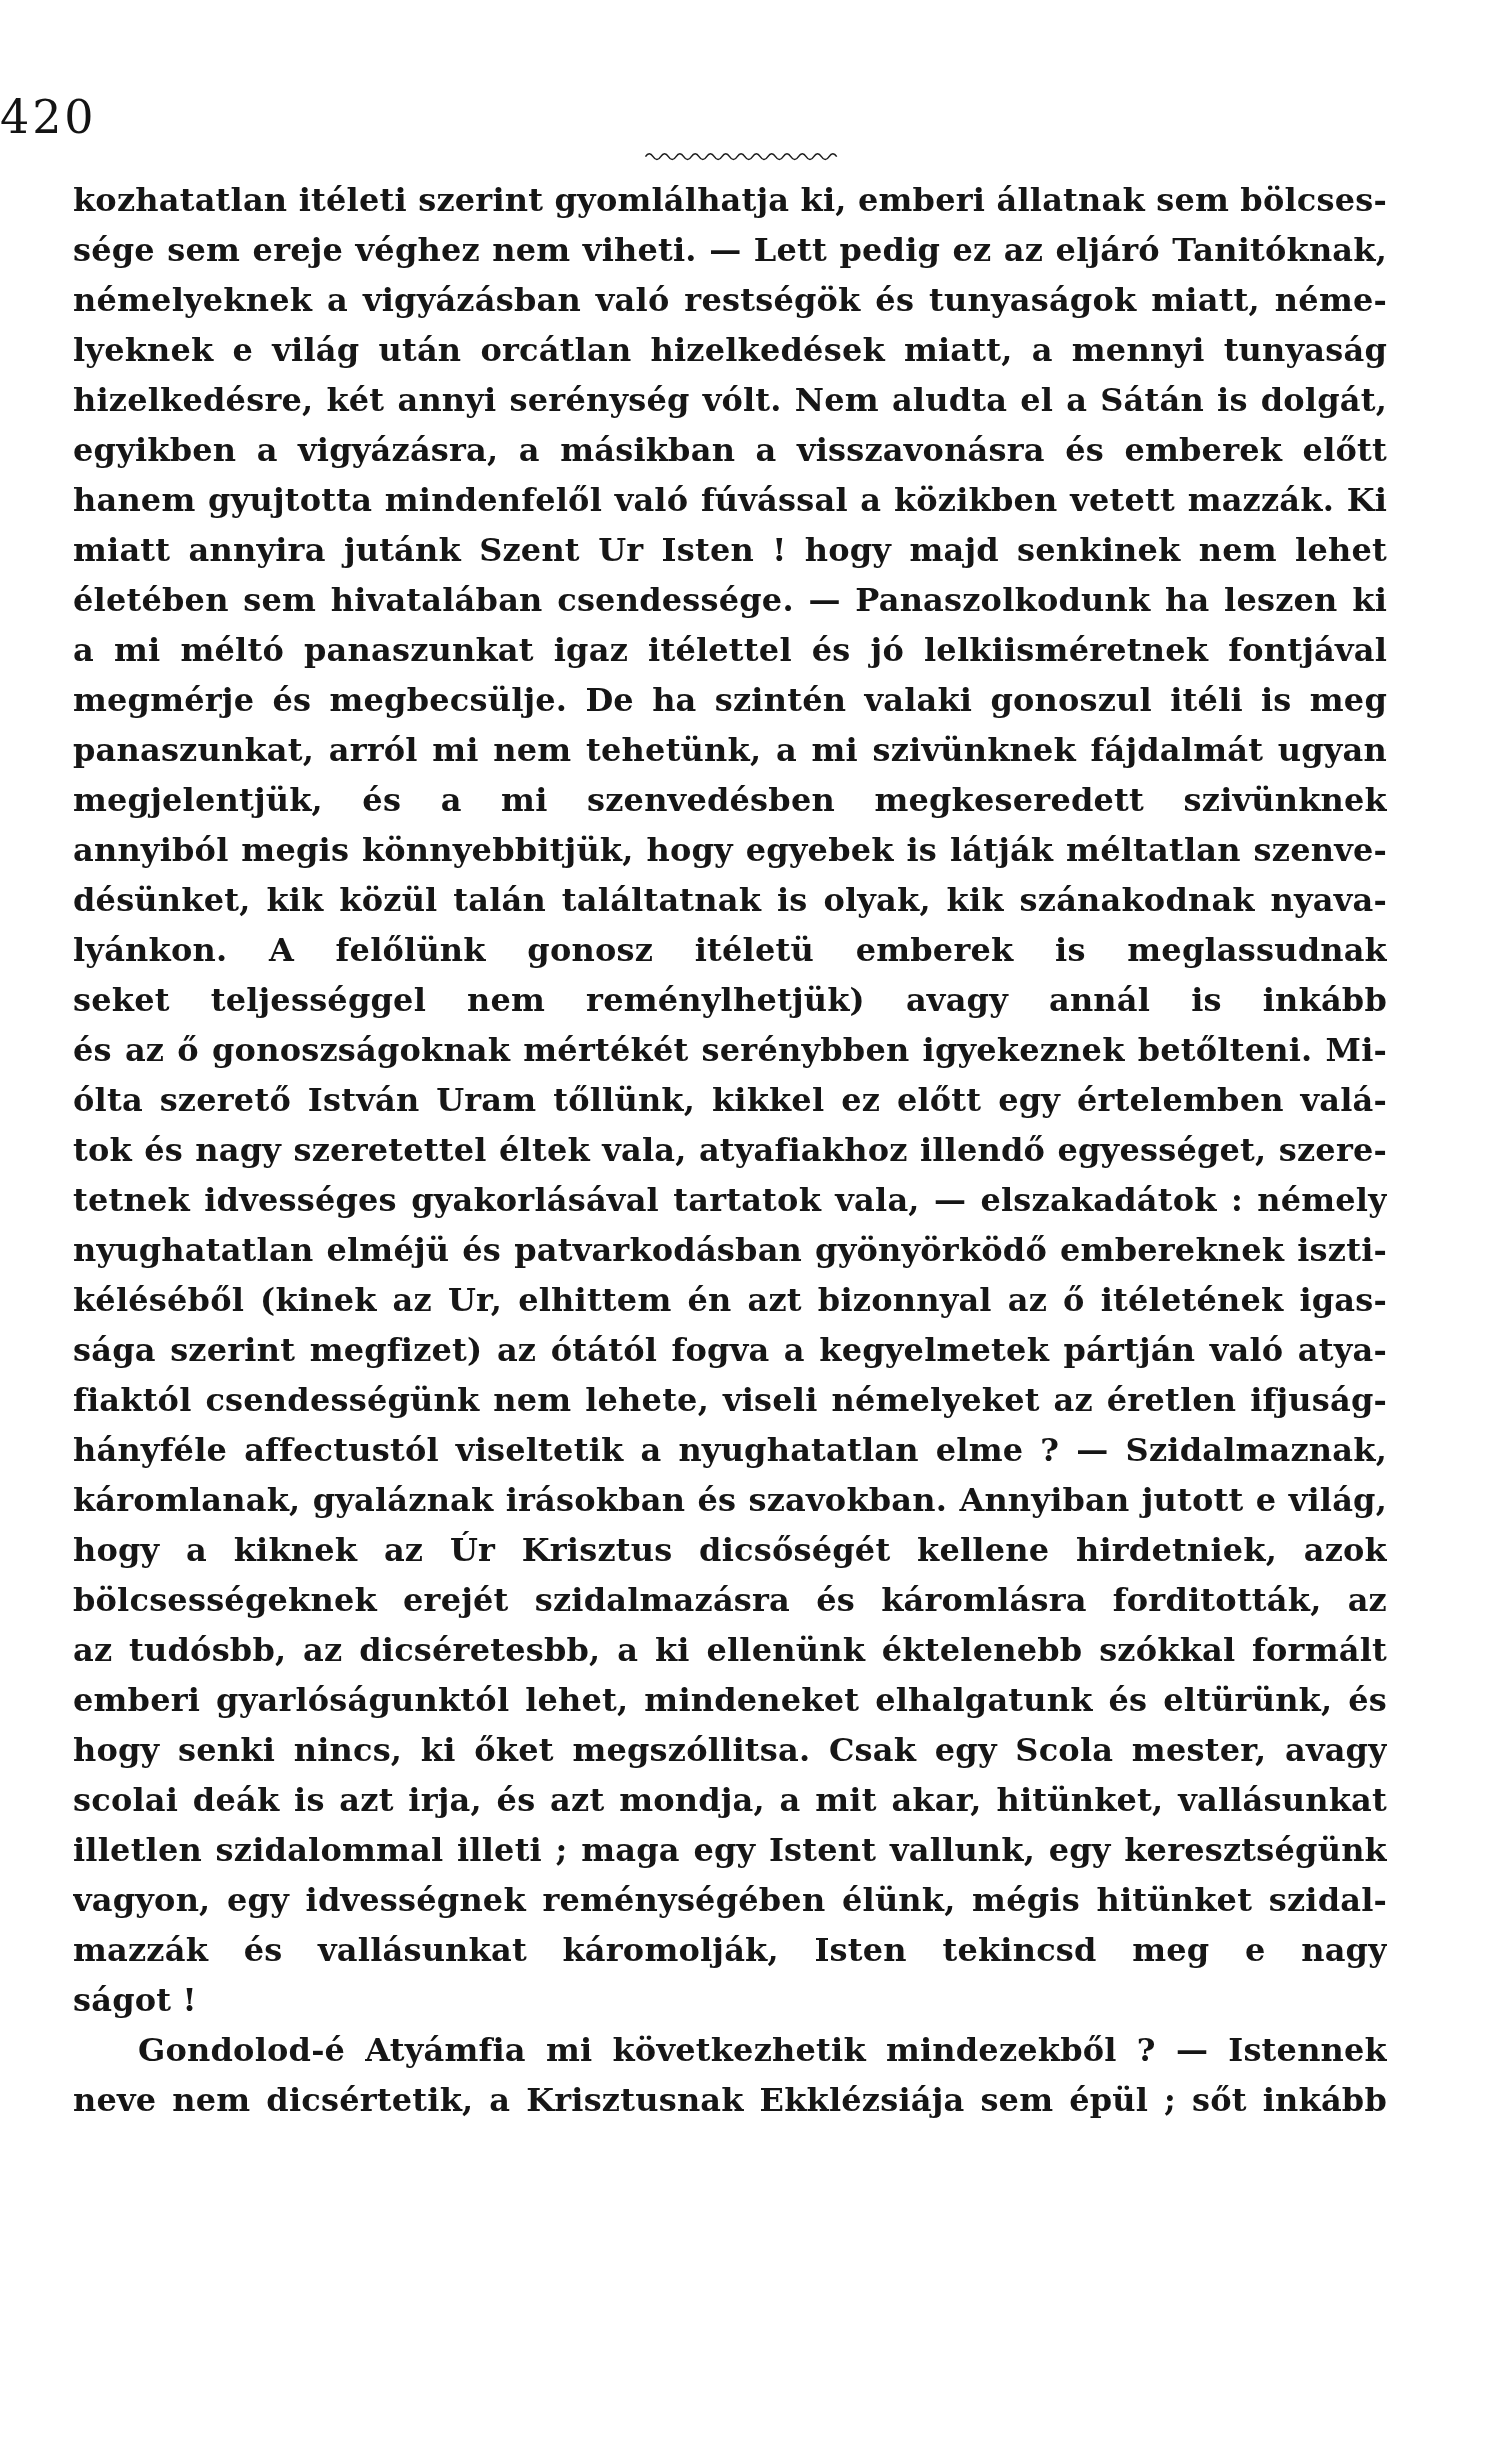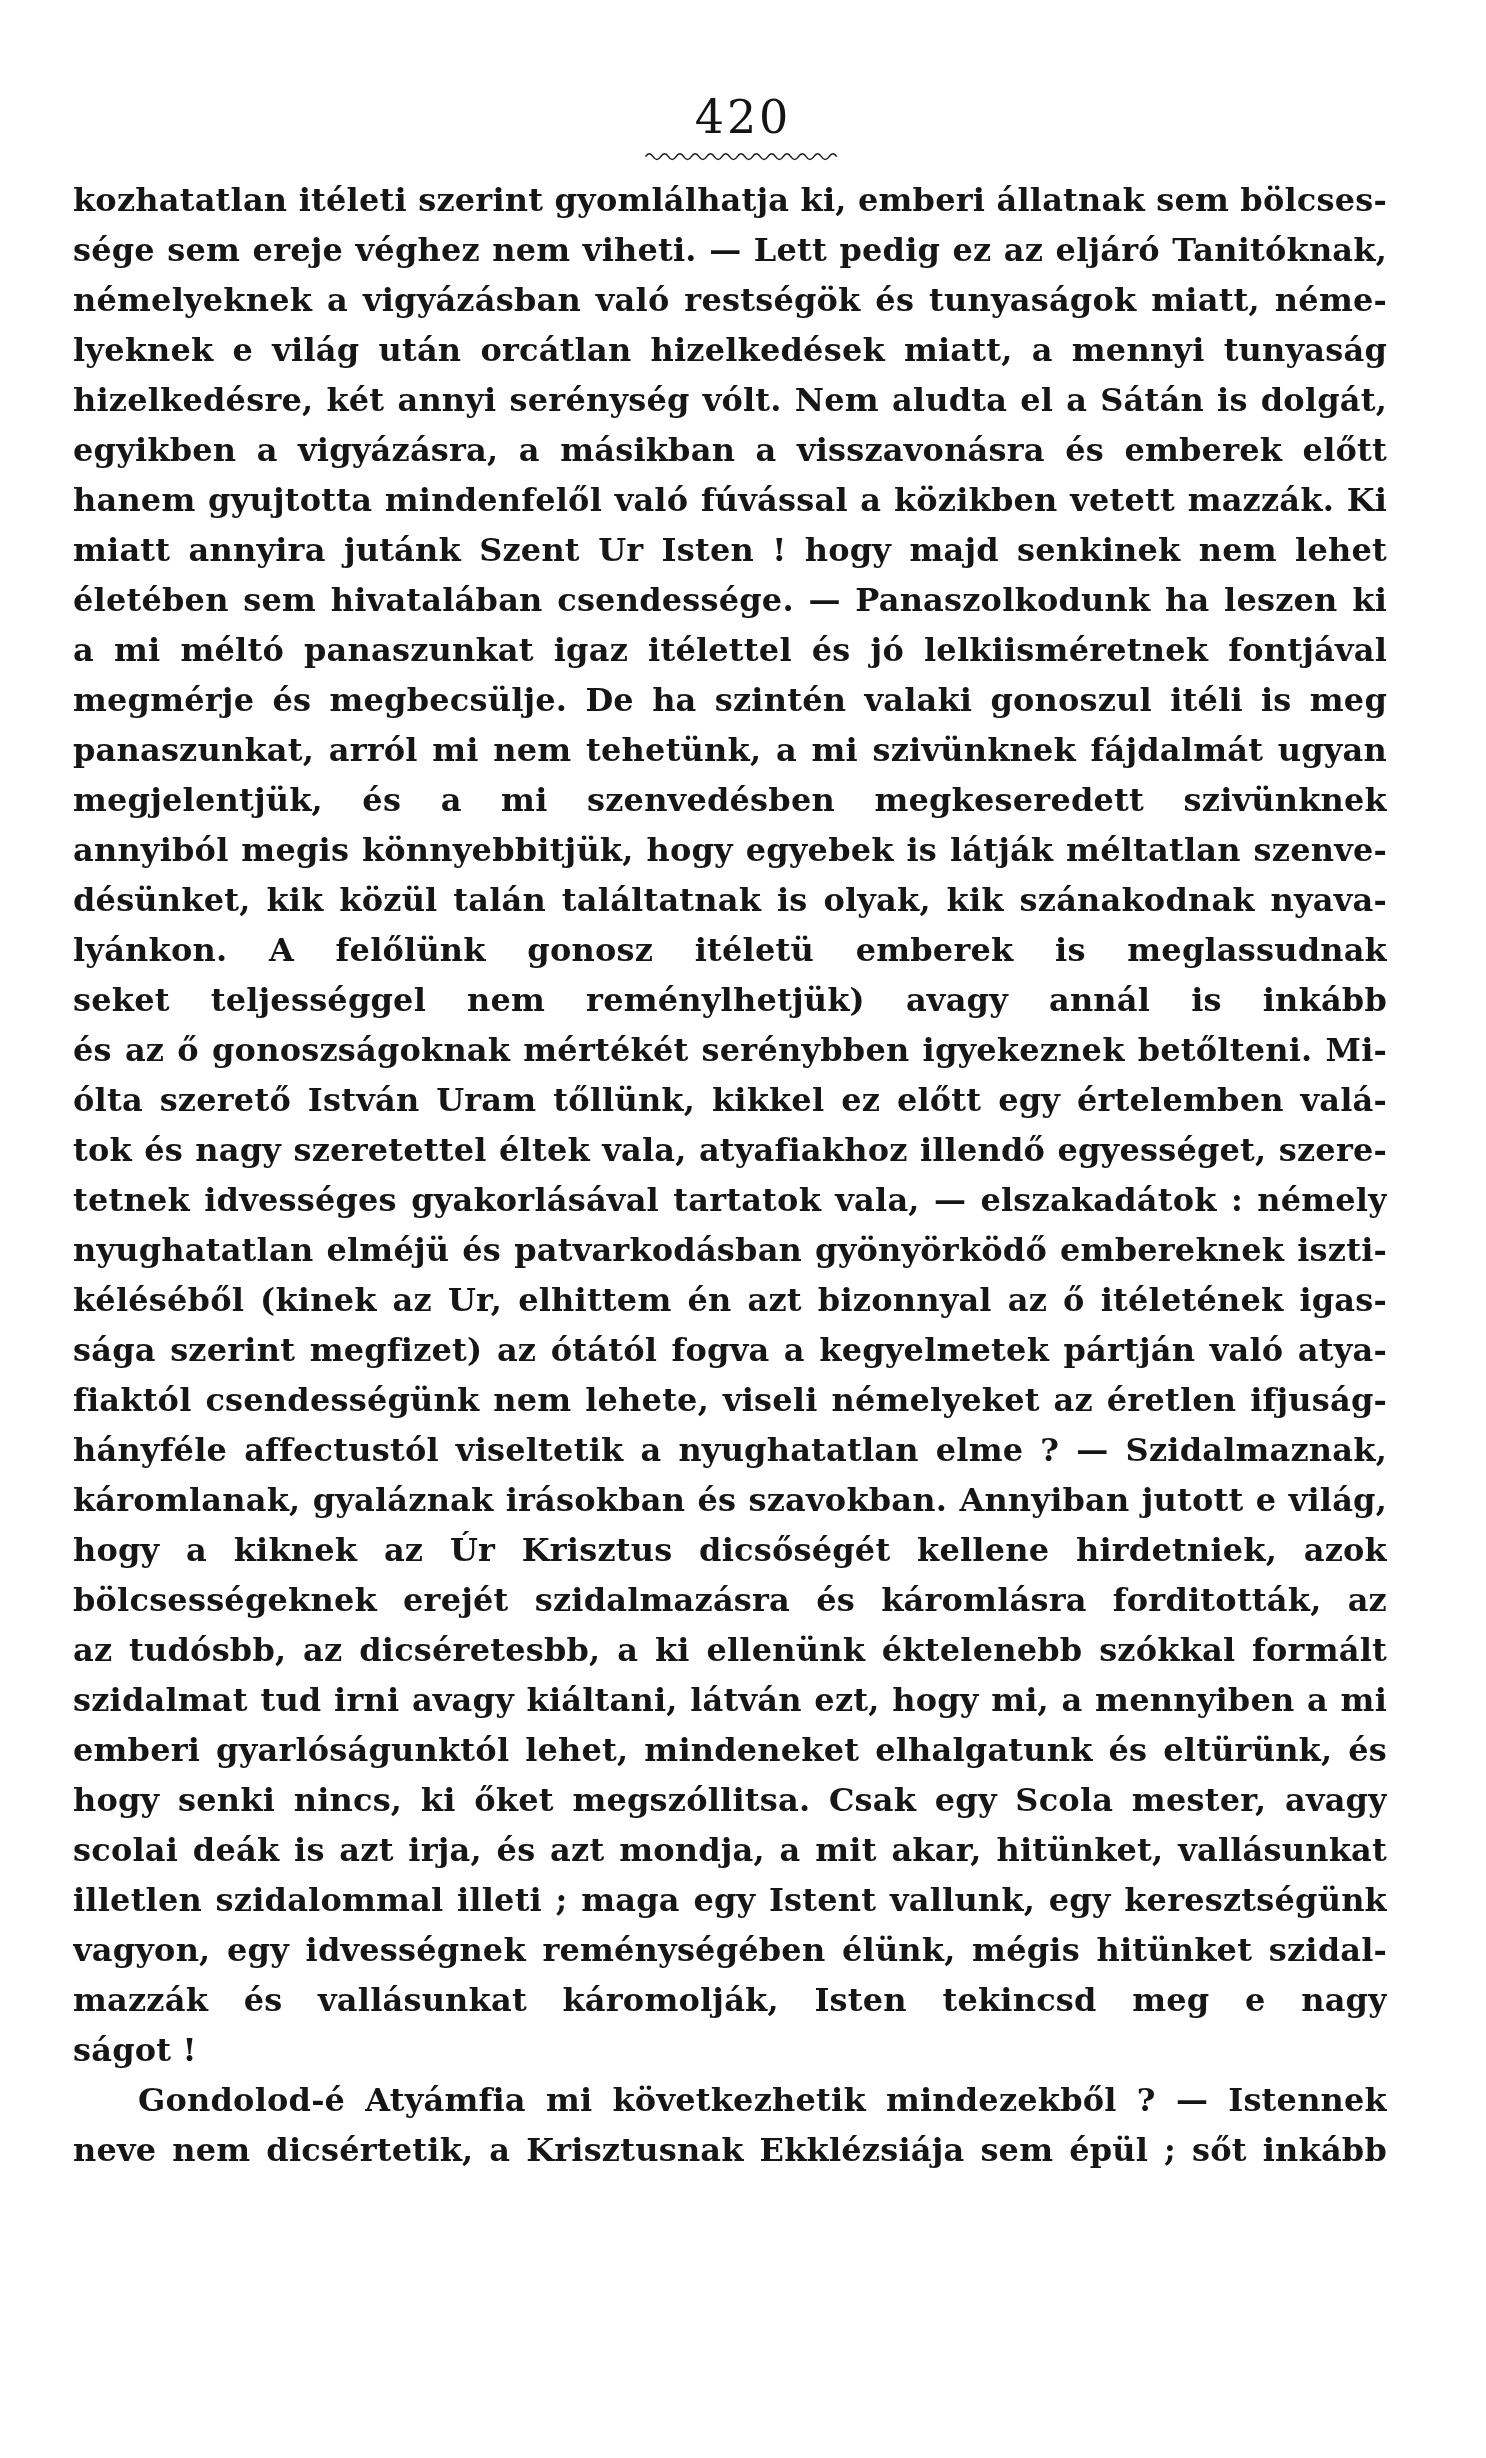--- a/index.html
+++ b/index.html
@@ -10,21 +10,20 @@
     background: #ffffff;
     color: #161616;
     font-family: "DejaVu Serif", "Liberation Serif", serif;
     overflow: hidden;
   }
   .pagenum {
     position: absolute;
     top: 90px;
     left: 0;
     width: 100%;
-    text-align: center;
     font-size: 46px;
     letter-spacing: 2.9px;
     color: #141414;
   }
   .squiggle {
     position: absolute;
     top: 148px;
     left: 50%;
     transform: translateX(-50%);
   }
@@ -84,21 +83,20 @@
     <div class="line">tetnek idvességes gyakorlásával tartatok vala, — elszakadátok : némely</div>
     <div class="line">nyughatatlan elméjü és patvarkodásban gyönyörködő embereknek iszti-</div>
     <div class="line">kéléséből (kinek az Ur, elhittem én azt bizonnyal az ő itéletének igas-</div>
     <div class="line">sága szerint megfizet) az ótától fogva a kegyelmetek pártján való atya-</div>
     <div class="line">fiaktól csendességünk nem lehete, viseli némelyeket az éretlen ifjuság-</div>
     <div class="line">hányféle affectustól viseltetik a nyughatatlan elme ? — Szidalmaznak,</div>
     <div class="line">káromlanak, gyaláznak irásokban és szavokban. Annyiban jutott e világ,</div>
     <div class="line">hogy a kiknek az Úr Krisztus dicsőségét kellene hirdetniek, azok minden</div>
     <div class="line">bölcsességeknek erejét szidalmazásra és káromlásra forditották, az jobb,</div>
     <div class="line">az tudósbb, az dicséretesbb, a ki ellenünk éktelenebb szókkal formált</div>
-    <div class="line">szidalmat tud irni avagy kiáltani, látván ezt, hogy mi, a mennyiben a mi</div>
     <div class="line">emberi gyarlóságunktól lehet, mindeneket elhalgatunk és eltürünk, és</div>
     <div class="line">hogy senki nincs, ki őket megszóllitsa. Csak egy Scola mester, avagy</div>
     <div class="line">scolai deák is azt irja, és azt mondja, a mit akar, hitünket, vallásunkat</div>
     <div class="line">illetlen szidalommal illeti ; maga egy Istent vallunk, egy keresztségünk</div>
     <div class="line">vagyon, egy idvességnek reménységében élünk, mégis hitünket szidal-</div>
     <div class="line">mazzák és vallásunkat káromolják, Isten tekincsd meg e nagy méltatlan-</div>
     <div class="line para-end">ságot !</div>
     <div class="line indent">Gondolod-é Atyámfia mi következhetik mindezekből ? — Istennek</div>
     <div class="line">neve nem dicsértetik, a Krisztusnak Ekklézsiája sem épül ; sőt inkább az</div>
   </div>

